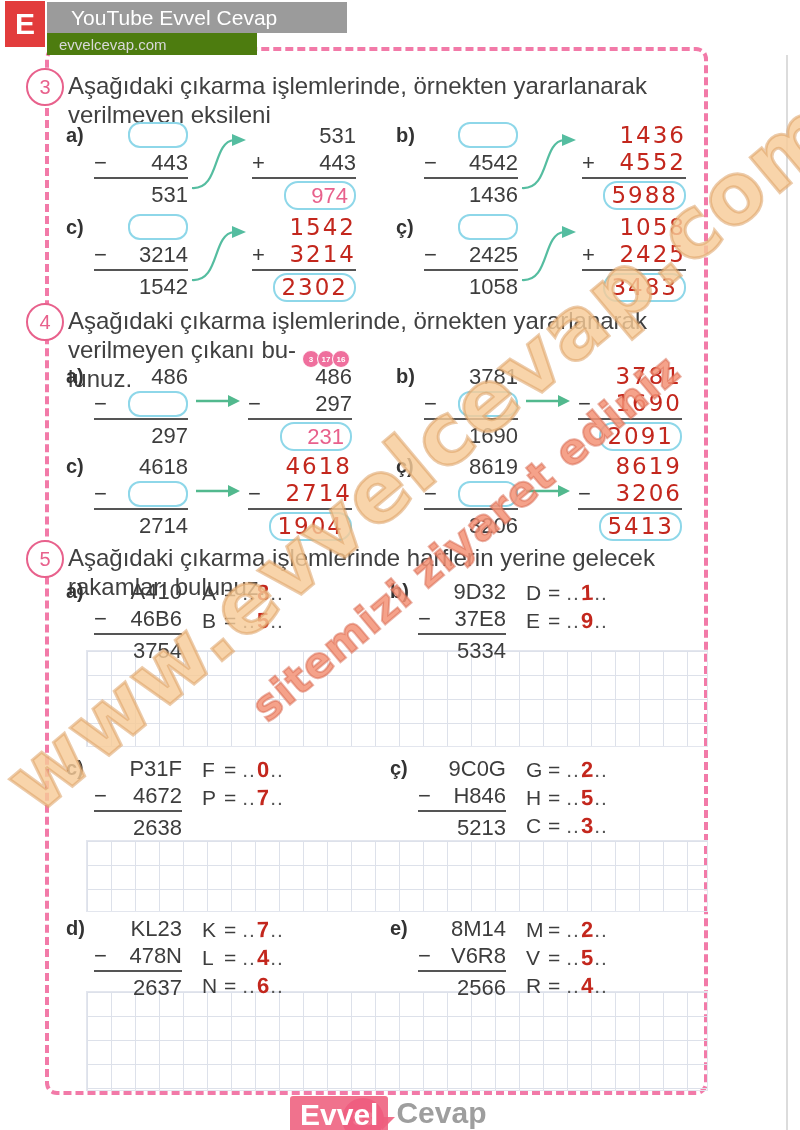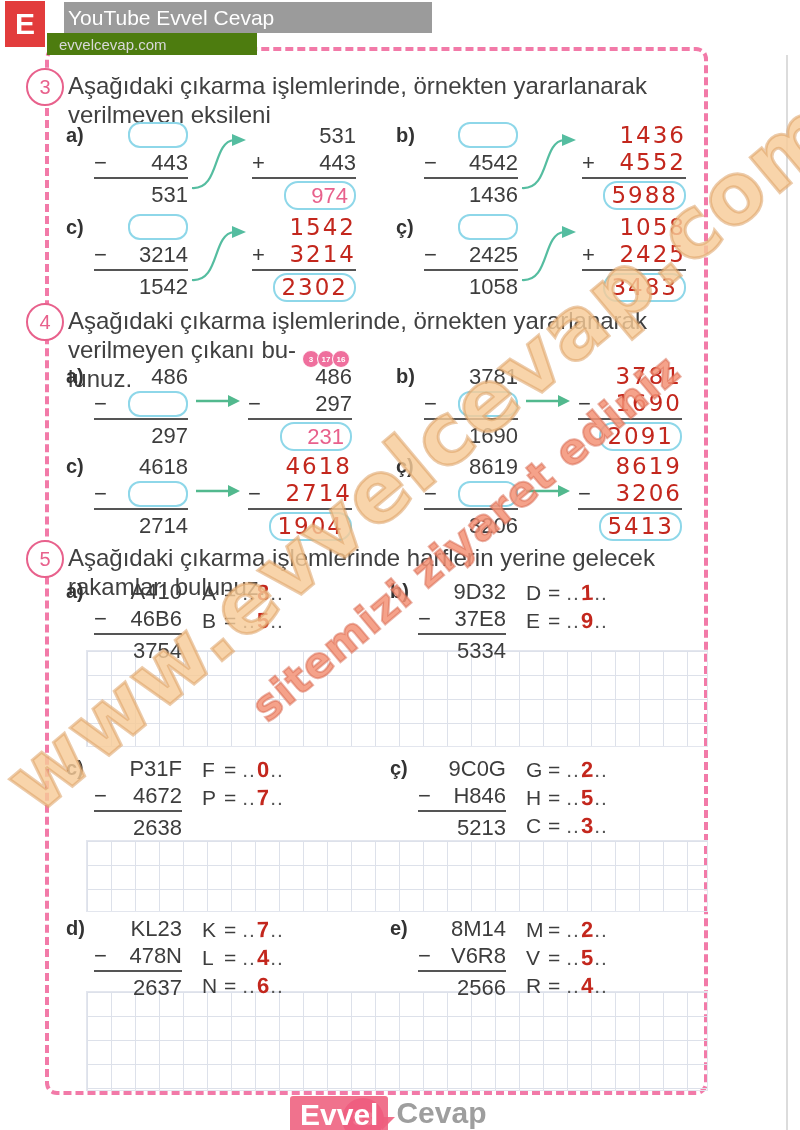--- a/index.html
+++ b/index.html
@@ -2,22 +2,22 @@
 <html><head>
 <meta charset="utf-8">
 <style>
   html,body{margin:0;padding:0;}
   body{font-family:"Liberation Sans",sans-serif;background:#fff;}
   #page{position:relative;width:800px;height:1130px;background:#fff;overflow:hidden;}
 
   
   .logo{position:absolute;left:5px;top:1px;width:40px;height:46px;background:#e23c3c;color:#fff;
         font-weight:bold;font-size:30px;display:flex;align-items:center;justify-content:center;z-index:40;}
-  .banner{position:absolute;left:47px;top:2px;width:368px;height:31px;background:#9b9b9b;color:#fff;
-        font-size:21px;display:flex;align-items:center;padding-left:4px;z-index:40;box-sizing:border-box;margin-left:17px;}
+  .banner{position:absolute;left:47px;top:2px;width:300px;height:31px;background:#9b9b9b;color:#fff;
+        font-size:21px;display:flex;align-items:center;padding-left:24px;z-index:40;box-sizing:border-box;}
   .subbanner{position:absolute;left:47px;top:33px;width:210px;height:22px;background:#4d7c0f;color:#d8d8d8;
         font-size:15px;display:flex;align-items:center;padding-left:12px;z-index:40;box-sizing:border-box;}
 
   
   .frame{position:absolute;left:45px;top:47px;width:663px;height:1048px;border:4px dashed #f27aa8;
         border-radius:12px;z-index:2;box-sizing:border-box;}
   .pageedge{position:absolute;left:786px;top:55px;width:2px;height:1075px;background:#dcdcdc;z-index:1;}
 
   
   .qcirc{position:absolute;width:34px;height:34px;border:2px solid #e8618c;border-radius:50%;background:#fff;

